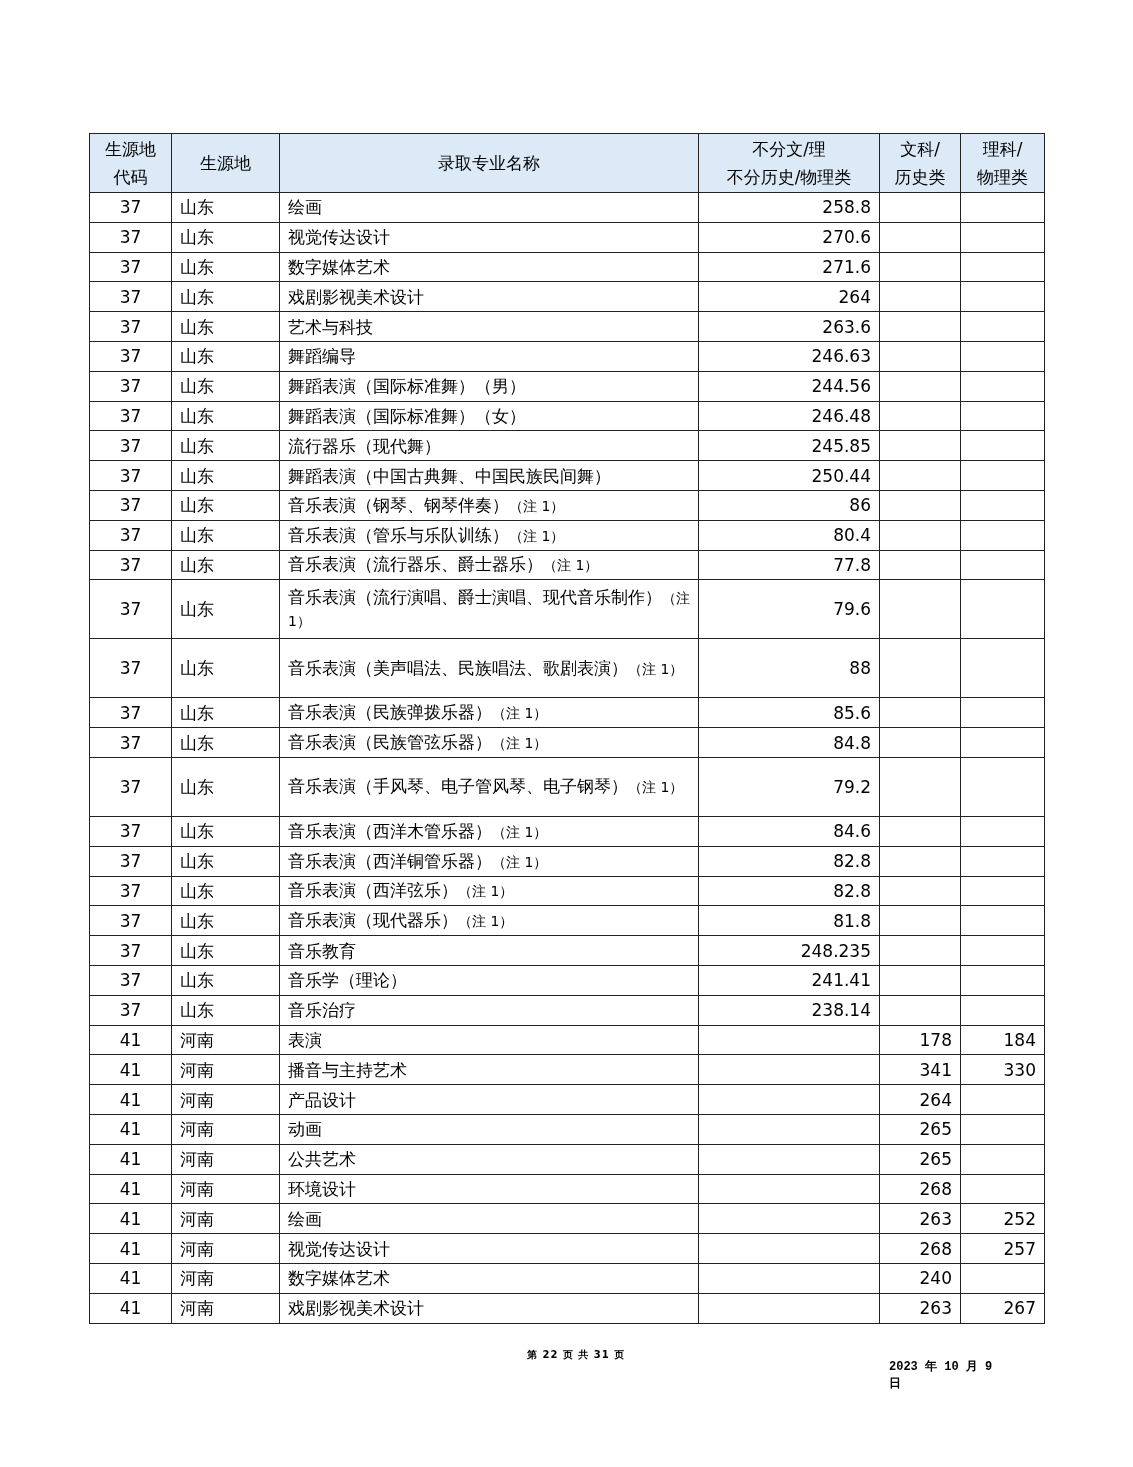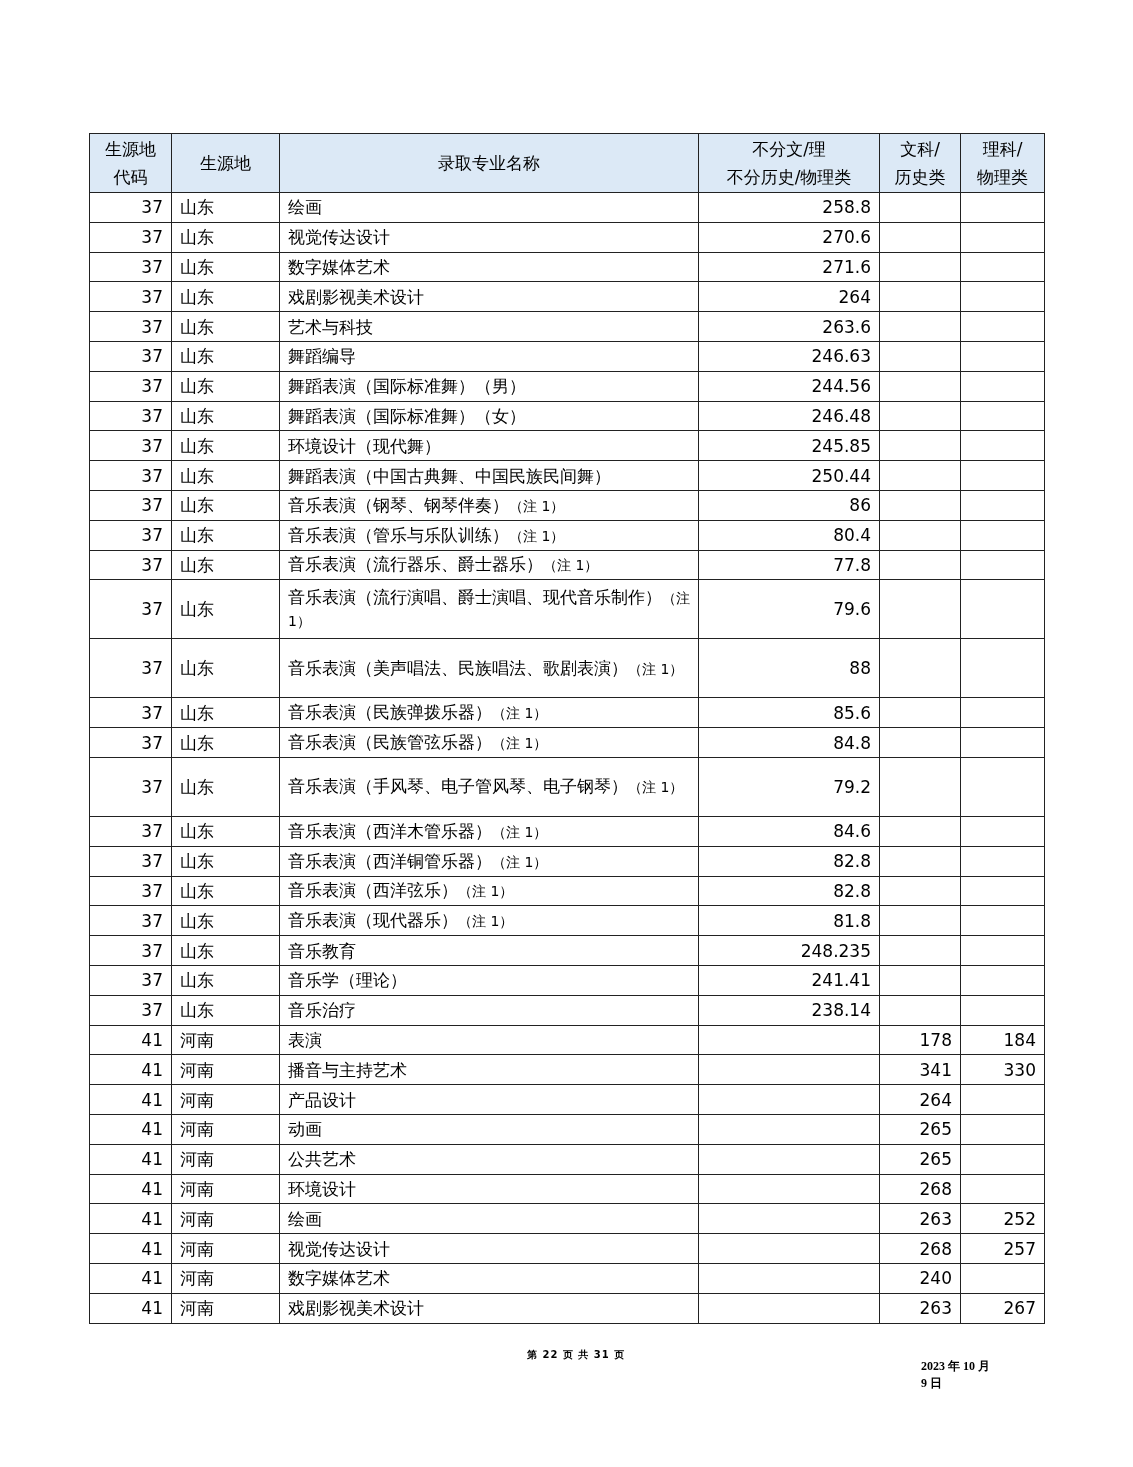--- a/index.html
+++ b/index.html
@@ -2,28 +2,28 @@
 <html><head>
 <meta charset="utf-8">
 <style>
   html, body { margin: 0; padding: 0; background: #ffffff; }
   body { width: 1133px; height: 1467px; position: relative; font-family: "DejaVu Sans", "Liberation Sans", sans-serif; color: #000; }
   .page { position: absolute; left: 0; top: 0; width: 995px; height: 1467px; }
   table.data { position: absolute; left: 89px; top: 133px; border-collapse: collapse; table-layout: fixed; width: 955px; }
   table.data th, table.data td { border: 1.4px solid #222; font-size: 17px; line-height: 22px; padding: 0 8px; overflow: hidden; }
   table.data th { background: #dce9f6; font-weight: normal; text-align: center; height: 58px; line-height: 28px; }
   table.data td { height: 28.8px; }
-  td.c-code { text-align: right; }
+  td.c-code { text-align: center; }
   td.c-prov { text-align: left; }
   td.c-major { text-align: left; padding-left: 10px; }
   td.c-num { text-align: right; padding-right: 10px; }
   tr.tall td { height: 58px; }
   .note { font-size: 14px; }
   .footer-page { position: absolute; left: 527px; top: 1348px; font-size: 10px; font-family: "DejaVu Sans", sans-serif; font-weight: bold; letter-spacing: 1px; }
-  .footer-date { position: absolute; left: 921px; top: 1358px; font-size: 12px; font-family: Liberation Serif, serif; font-weight: bold; }
+  .footer-date { position: absolute; left: 889px; top: 1358px; font-size: 12px; font-family: Liberation Mono, monospace; font-weight: bold; }
 </style>
 </head>
 <body>
 
 <div class="page">
   <table class="data">
     <colgroup>
       <col style="width:82px">
       <col style="width:108px">
       <col style="width:419px">
@@ -102,21 +102,21 @@
           <td class="c-code"><span>37</span></td>
           <td class="c-prov"><span>山东</span></td>
           <td class="c-major"><span>舞蹈表演（国际标准舞）（女）</span></td>
           <td class="c-num"><span>246.48</span></td>
           <td class="c-num"><span></span></td>
           <td class="c-num"><span></span></td>
         </tr>
         <tr>
           <td class="c-code"><span>37</span></td>
           <td class="c-prov"><span>山东</span></td>
-          <td class="c-major"><span>环境设计（现代舞）</span></td>
+          <td class="c-major"><span>流行器乐（现代舞）</span></td>
           <td class="c-num"><span>245.85</span></td>
           <td class="c-num"><span></span></td>
           <td class="c-num"><span></span></td>
         </tr>
         <tr>
           <td class="c-code"><span>37</span></td>
           <td class="c-prov"><span>山东</span></td>
           <td class="c-major"><span>舞蹈表演（中国古典舞、中国民族民间舞）</span></td>
           <td class="c-num"><span>250.44</span></td>
           <td class="c-num"><span></span></td>

